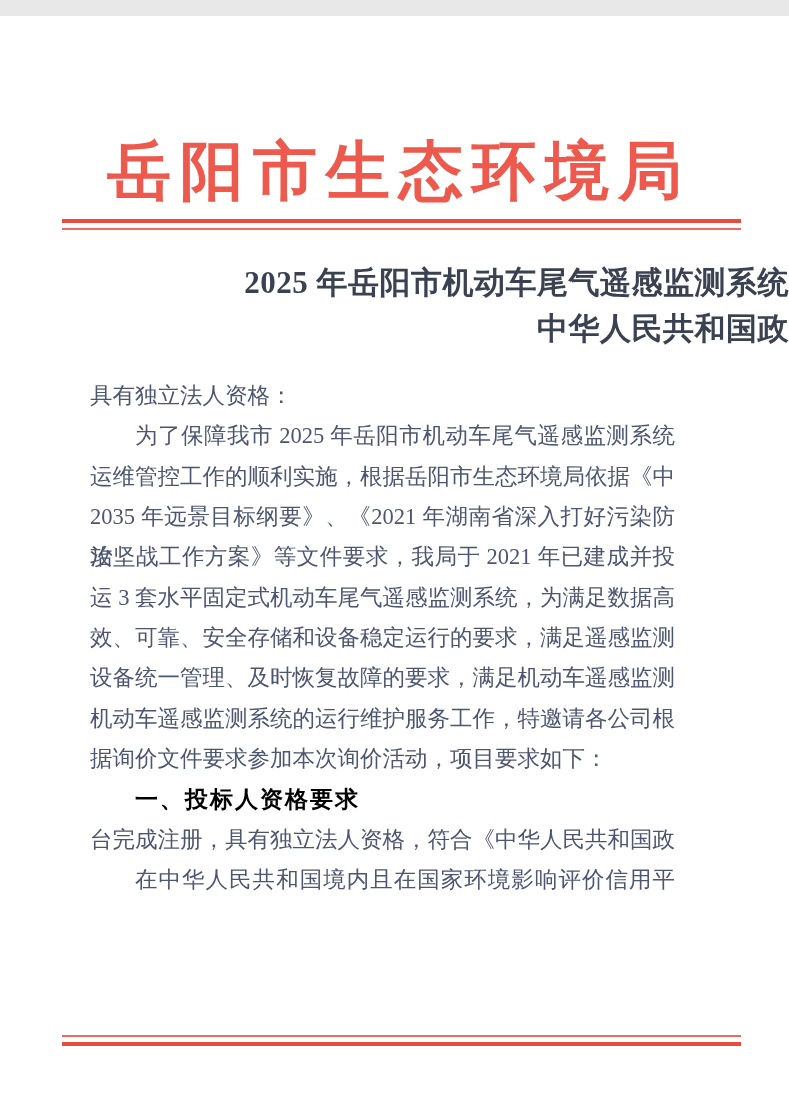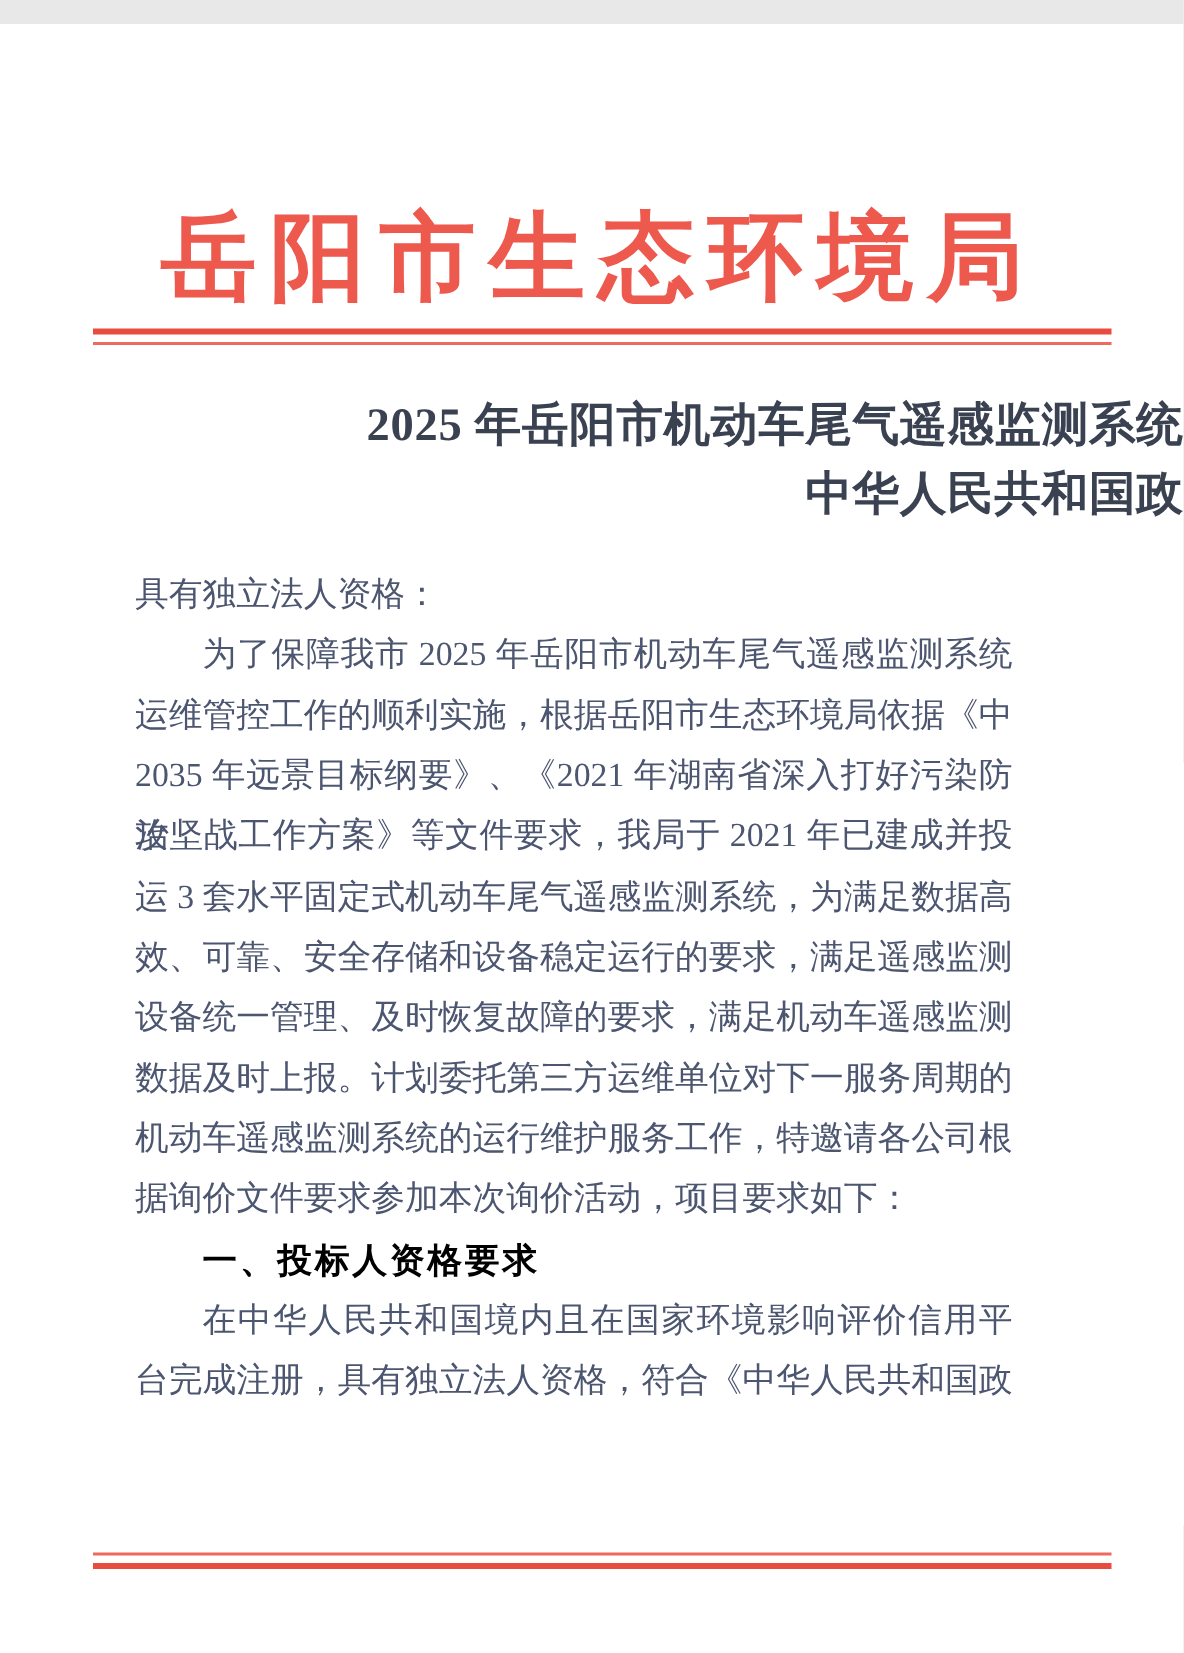--- a/index.html
+++ b/index.html
@@ -90,24 +90,23 @@
 
   <div class="body-block">
     <div class="line">具有独立法人资格：</div>
     <div class="line just indent">为了保障我市 2025 年岳阳市机动车尾气遥感监测系统</div>
     <div class="line just">运维管控工作的顺利实施，根据岳阳市生态环境局依据《中</div>
     <div class="line just">2035 年远景目标纲要》、《2021 年湖南省深入打好污染防治</div>
     <div class="line just">攻坚战工作方案》等文件要求，我局于 2021 年已建成并投</div>
     <div class="line just">运 3 套水平固定式机动车尾气遥感监测系统，为满足数据高</div>
     <div class="line just">效、可靠、安全存储和设备稳定运行的要求，满足遥感监测</div>
     <div class="line just">设备统一管理、及时恢复故障的要求，满足机动车遥感监测</div>
-    <div class="line just">数据及时上报。计划委托第三方运维单位对下一服务周期的</div>
     <div class="line just">机动车遥感监测系统的运行维护服务工作，特邀请各公司根</div>
     <div class="line">据询价文件要求参加本次询价活动，项目要求如下：</div>
     <div class="line heading indent">一、投标人资格要求</div>
+    <div class="line just">台完成注册，具有独立法人资格，符合《中华人民共和国政</div>
     <div class="line just indent">在中华人民共和国境内且在国家环境影响评价信用平</div>
-    <div class="line just">台完成注册，具有独立法人资格，符合《中华人民共和国政</div>
   </div>
 
   <div class="rule rule-ftr-thin"></div>
   <div class="rule rule-ftr-thick"></div>
 
 </div>
 
 </body></html>

